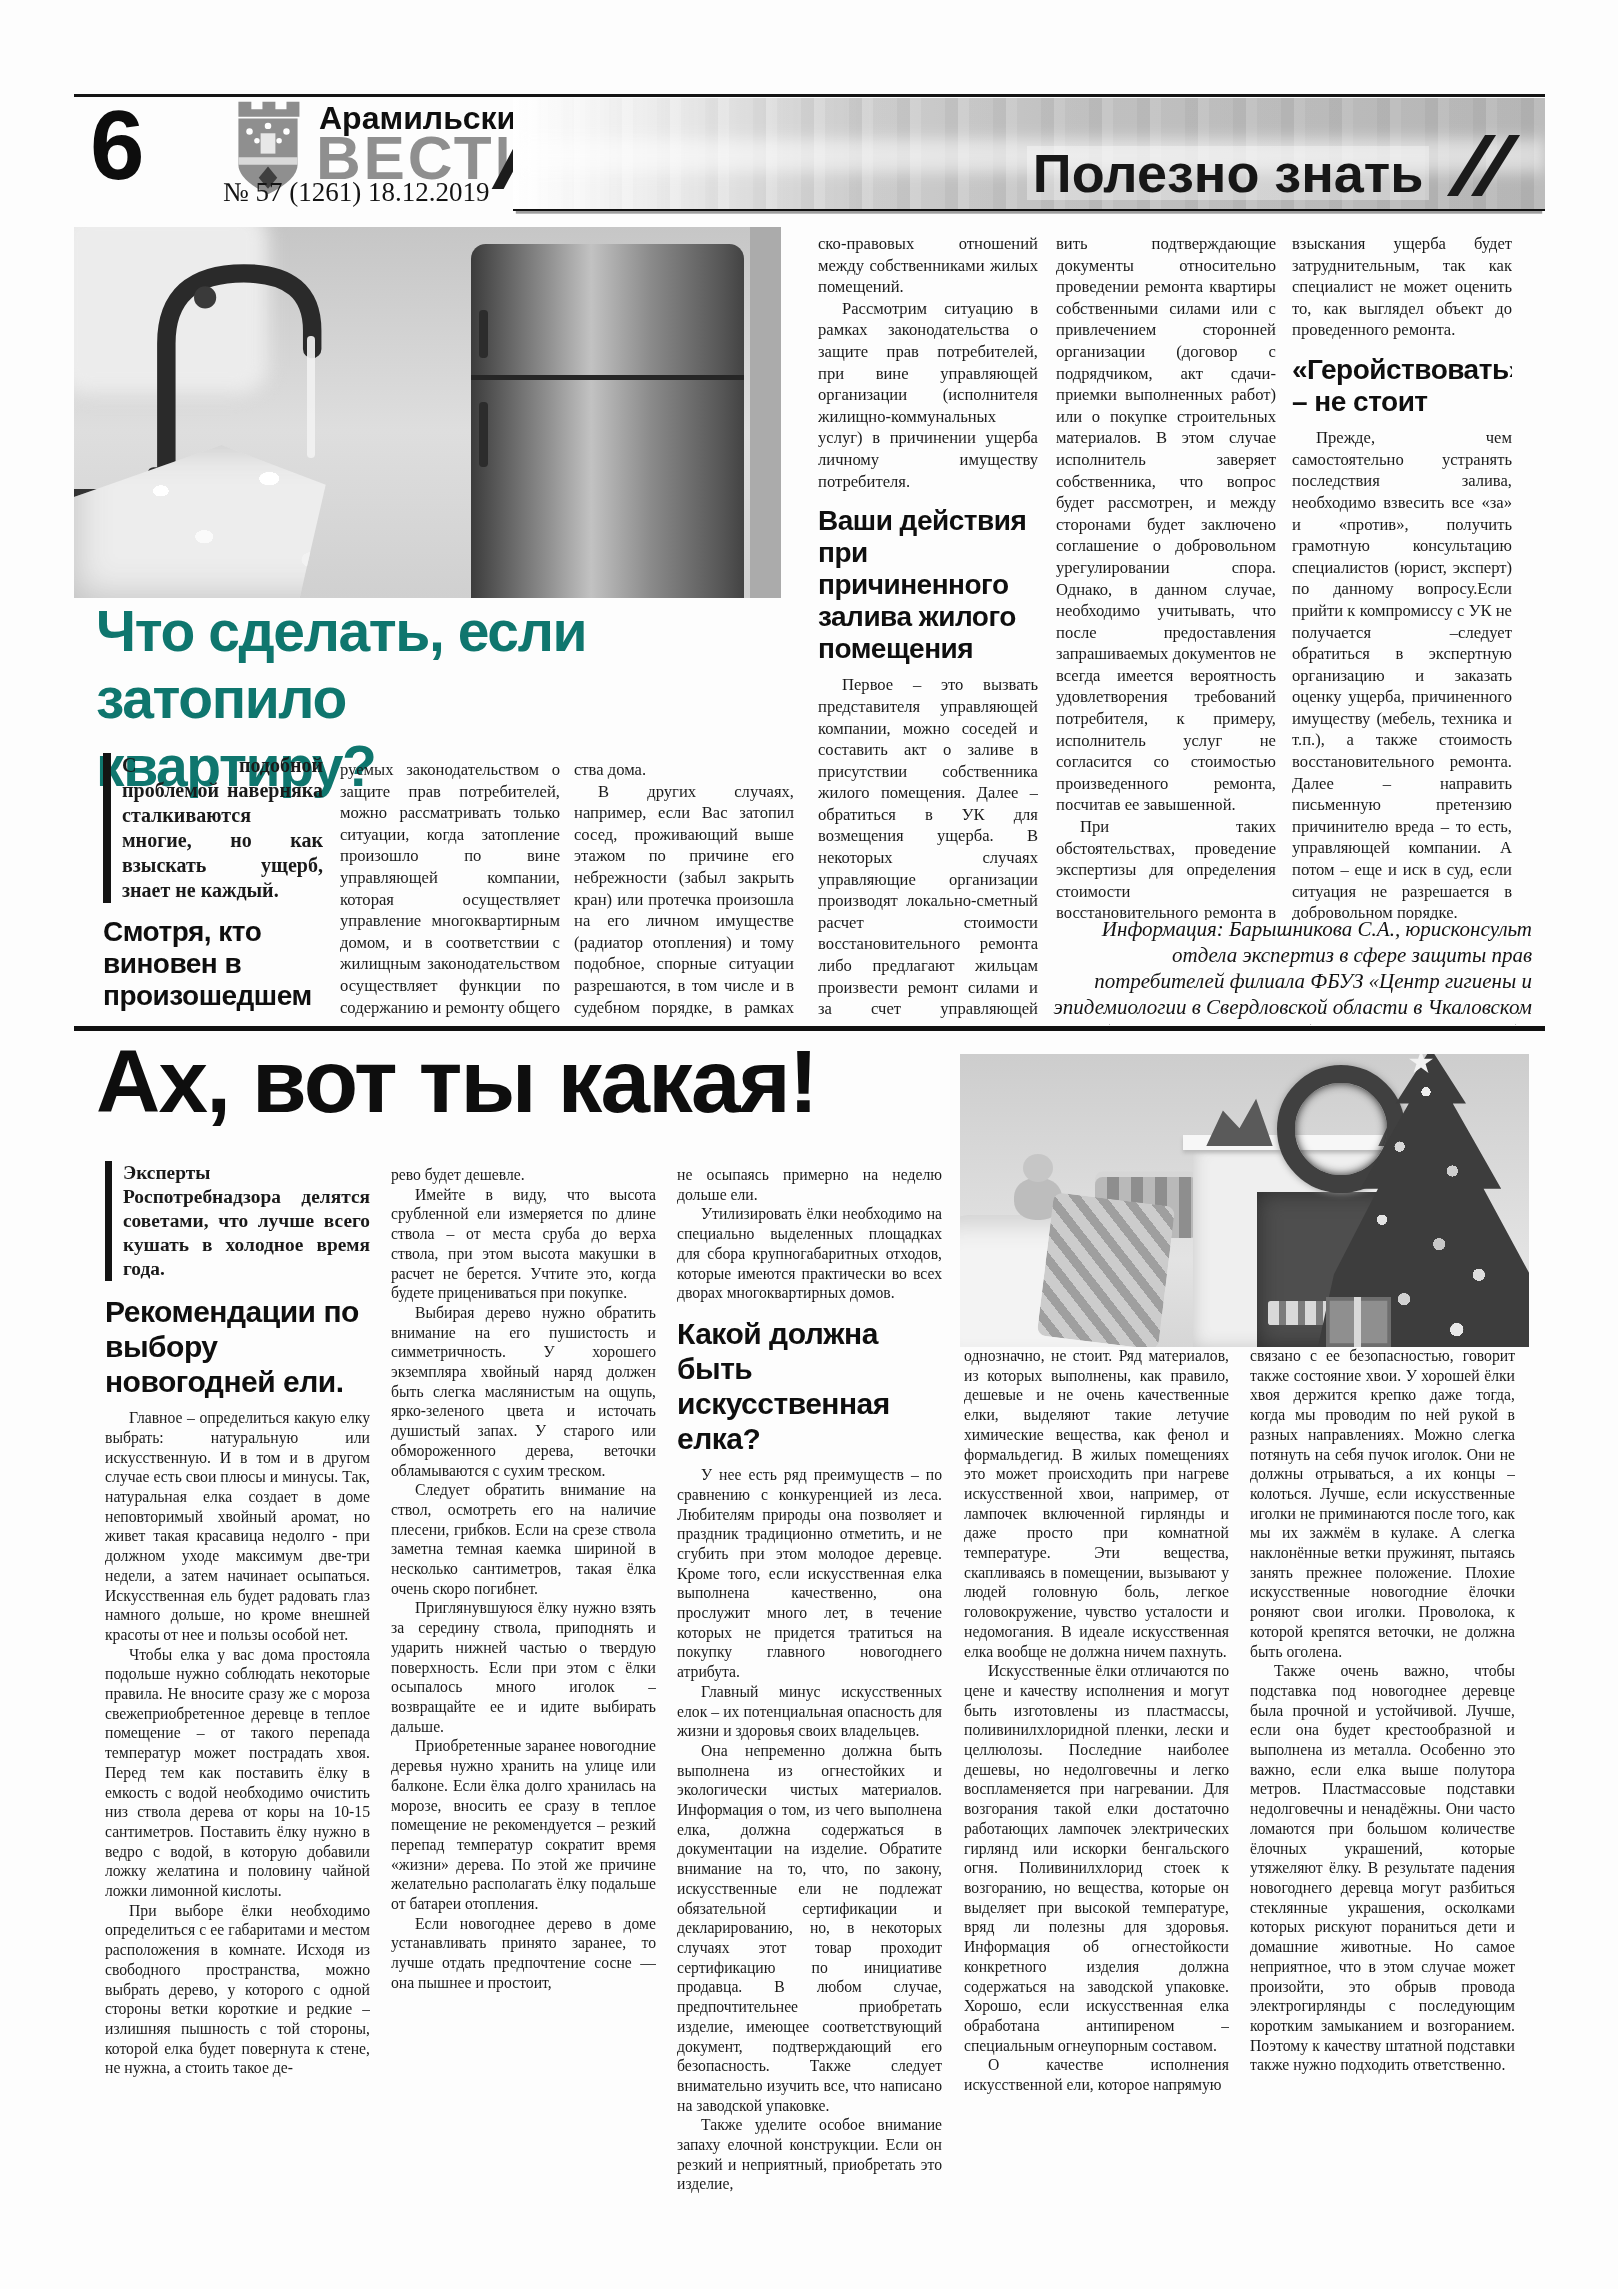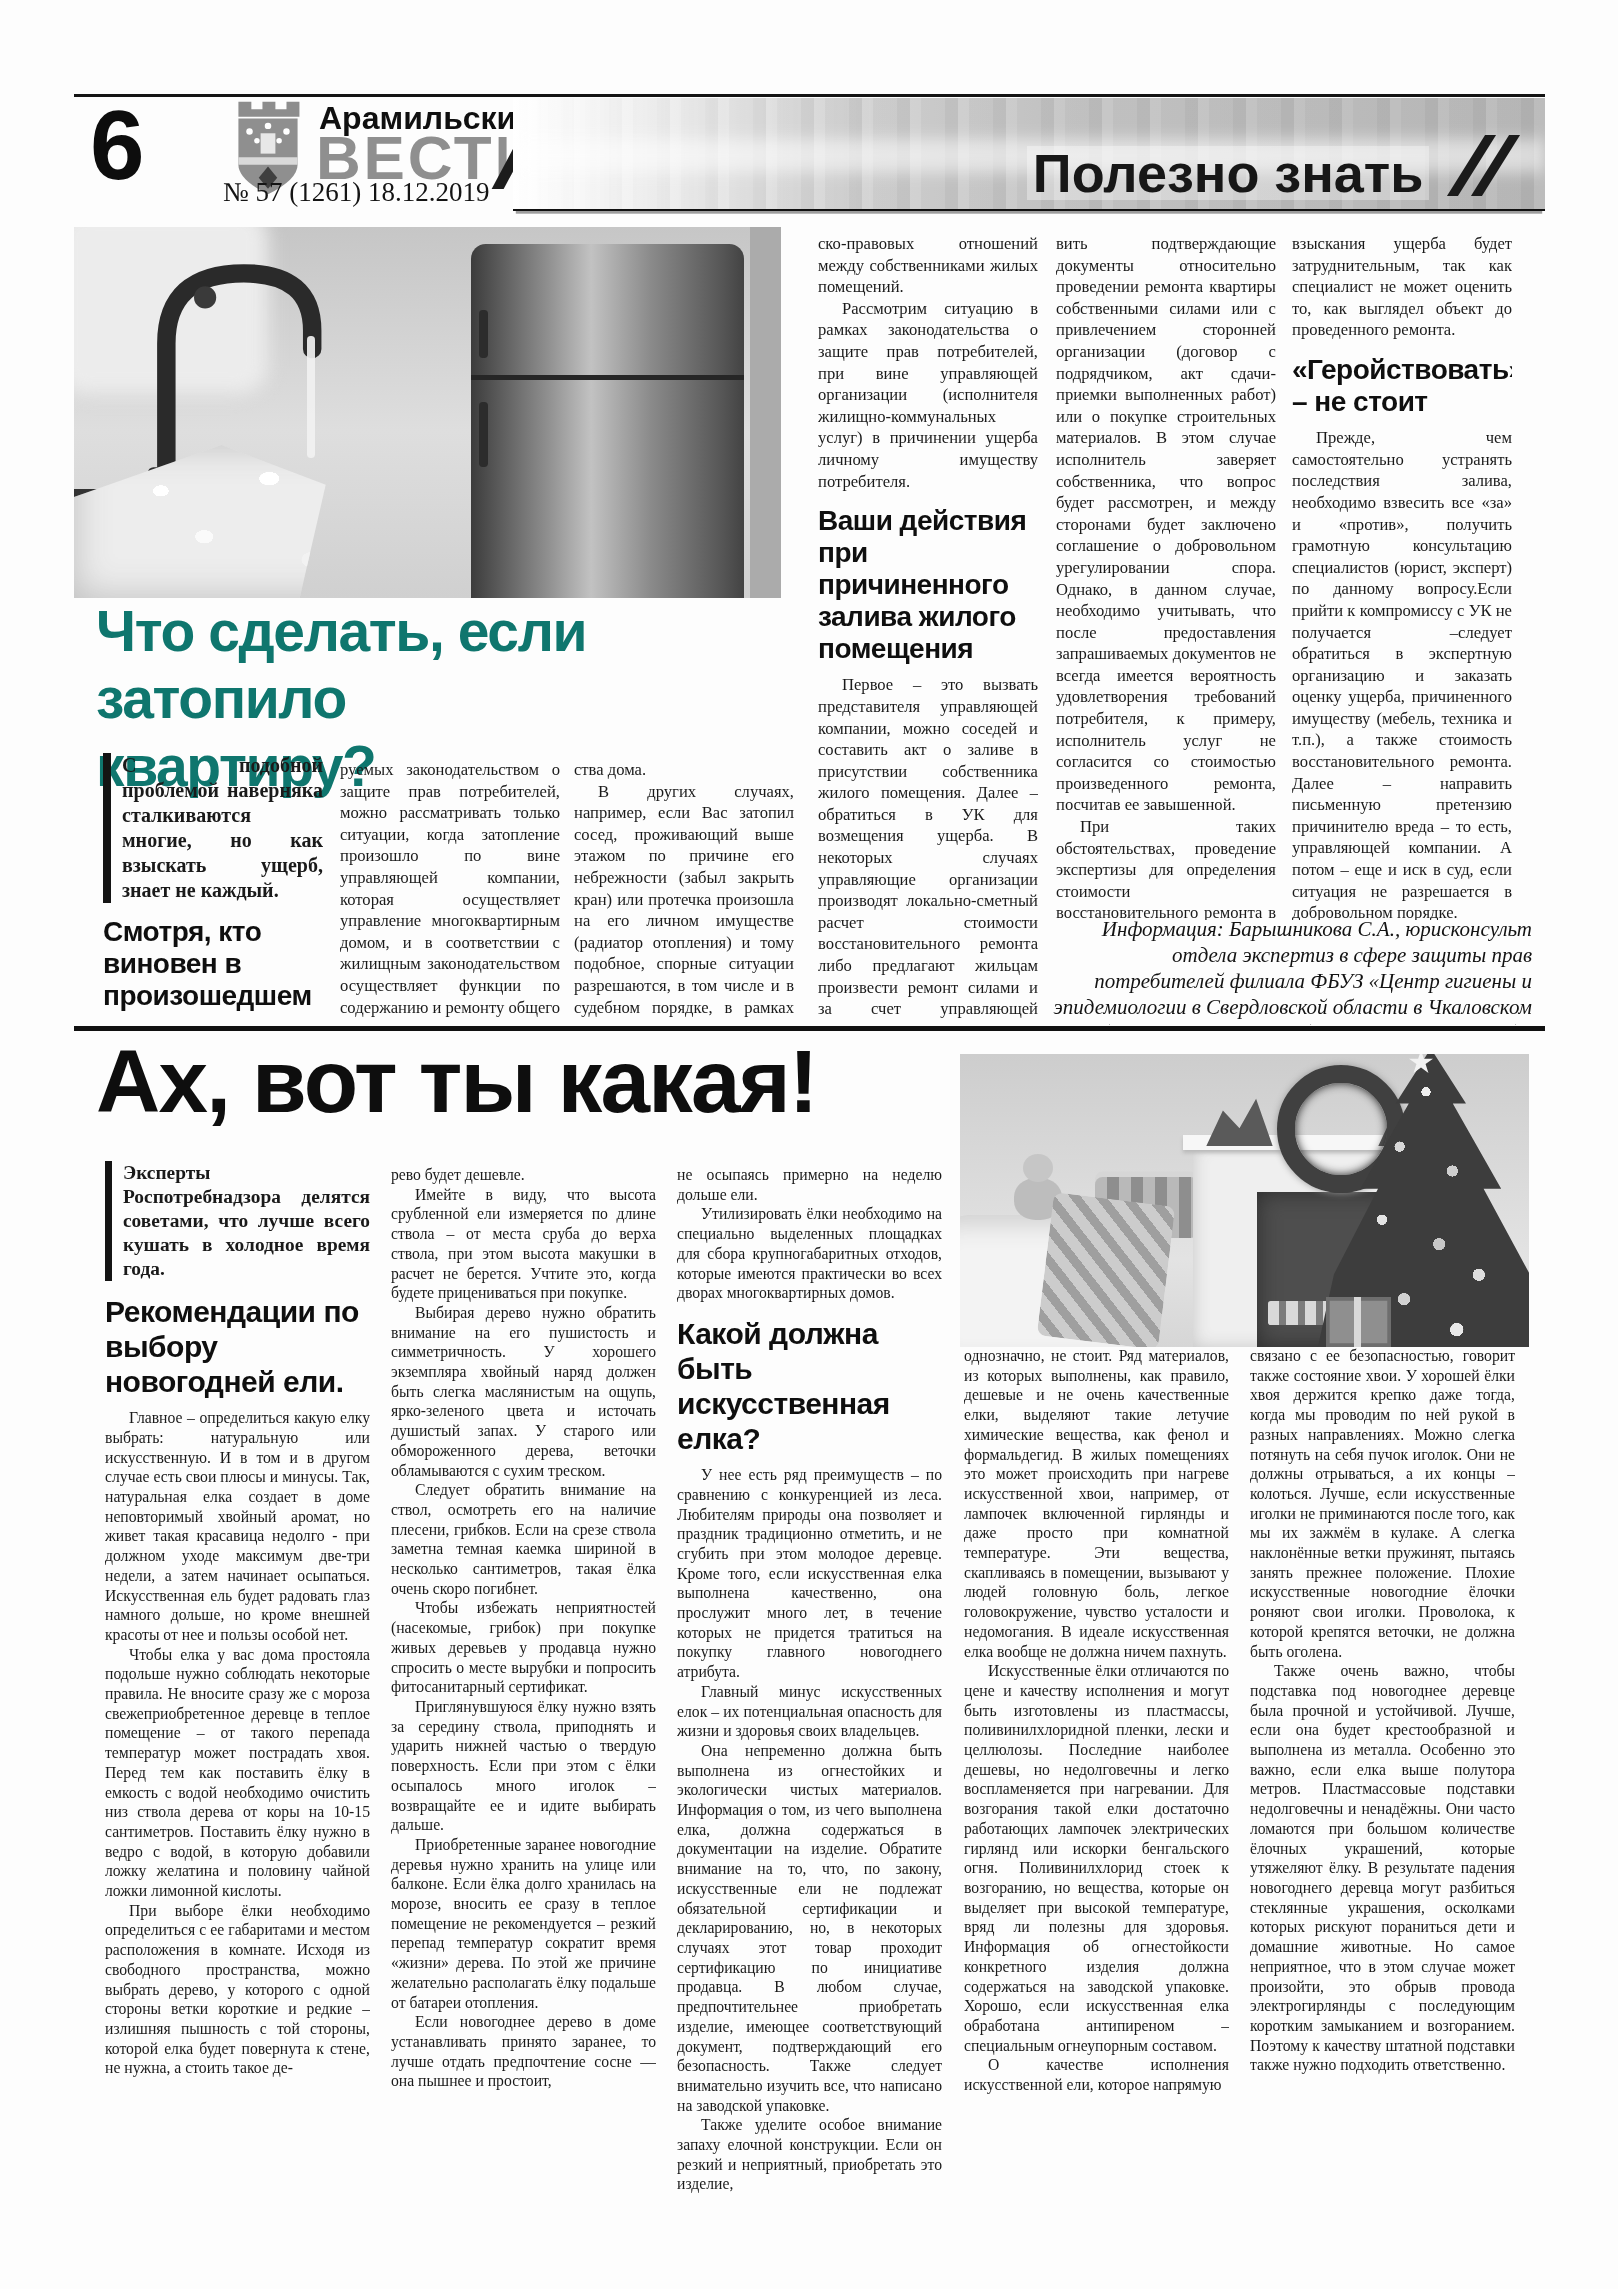--- a/index.html
+++ b/index.html
@@ -240,21 +240,20 @@
       <h3>Рекомендации по выбору новогодней ели.</h3>
       <p>Главное – определиться какую елку выбрать: натуральную или искусственную. И в том и в другом случае есть свои плюсы и минусы. Так, натуральная елка создает в доме неповторимый хвойный аромат, но живет такая красавица недолго - при должном уходе максимум две-три недели, а затем начинает осыпаться. Искусственная ель будет радовать глаз намного дольше, но кроме внешней красоты от нее и пользы особой нет.</p>
       <p>Чтобы елка у вас дома простояла подольше нужно соблюдать некоторые правила. Не вносите сразу же с мороза свежеприобретенное деревце в теплое помещение – от такого перепада температур может пострадать хвоя. Перед тем как поставить ёлку в емкость с водой необходимо очистить низ ствола дерева от коры на 10-15 сантиметров. Поставить ёлку нужно в ведро с водой, в которую добавили ложку желатина и половину чайной ложки лимонной кислоты.</p>
       <p>При выборе ёлки необходимо определиться с ее габаритами и местом расположения в комнате. Исходя из свободного пространства, можно выбрать дерево, у которого с одной стороны ветки короткие и редкие – излишняя пышность с той стороны, которой елка будет повернута к стене, не нужна, а стоить такое де-</p>
     </div>
   <div class="abs col a2col c2-2">
       <p class="flush">рево будет дешевле.</p>
       <p>Имейте в виду, что высота срубленной ели измеряется по длине ствола – от места сруба до верха ствола, при этом высота макушки в расчет не берется. Учтите это, когда будете прицениваться при покупке.</p>
       <p>Выбирая дерево нужно обратить внимание на его пушистость и симметричность. У хорошего экземпляра хвойный наряд должен быть слегка маслянистым на ощупь, ярко-зеленого цвета и источать душистый запах. У старого или обмороженного дерева, веточки обламываются с сухим треском.</p>
       <p>Следует обратить внимание на ствол, осмотреть его на наличие плесени, грибков. Если на срезе ствола заметна темная каемка шириной в несколько сантиметров, такая ёлка очень скоро погибнет.</p>
-      <p>Чтобы избежать неприятностей (насекомые, грибок) при покупке живых деревьев у продавца нужно спросить о месте вырубки и попросить фитосанитарный сертификат.</p>
       <p>Приглянувшуюся ёлку нужно взять за середину ствола, приподнять и ударить нижней частью о твердую поверхность. Если при этом с ёлки осыпалось много иголок – возвращайте ее и идите выбирать дальше.</p>
       <p>Приобретенные заранее новогодние деревья нужно хранить на улице или балконе. Если ёлка долго хранилась на морозе, вносить ее сразу в теплое помещение не рекомендуется – резкий перепад температур сократит время «жизни» дерева. По этой же причине желательно располагать ёлку подальше от батареи отопления.</p>
       <p>Если новогоднее дерево в доме устанавливать принято заранее, то лучше отдать предпочтение сосне — она пышнее и простоит,</p>
     </div>
   <div class="abs col a2col c2-3">
       <p class="flush">не осыпаясь примерно на неделю дольше ели.</p>
       <p>Утилизировать ёлки необходимо на специально выделенных площадках для сбора крупногабаритных отходов, которые имеются практически во всех дворах многоквартирных домов.</p>
       <h3>Какой должна быть искусственная елка?</h3>
       <p>У нее есть ряд преимуществ – по сравнению с конкуренцией из леса. Любителям природы она позволяет и праздник традиционно отметить, и не сгубить при этом молодое деревце. Кроме того, если искусственная елка выполнена качественно, она прослужит много лет, в течение которых не придется тратиться на покупку главного новогоднего атрибута.</p>
       <p>Главный минус искусственных елок – их потенциальная опасность для жизни и здоровья своих владельцев.</p>

